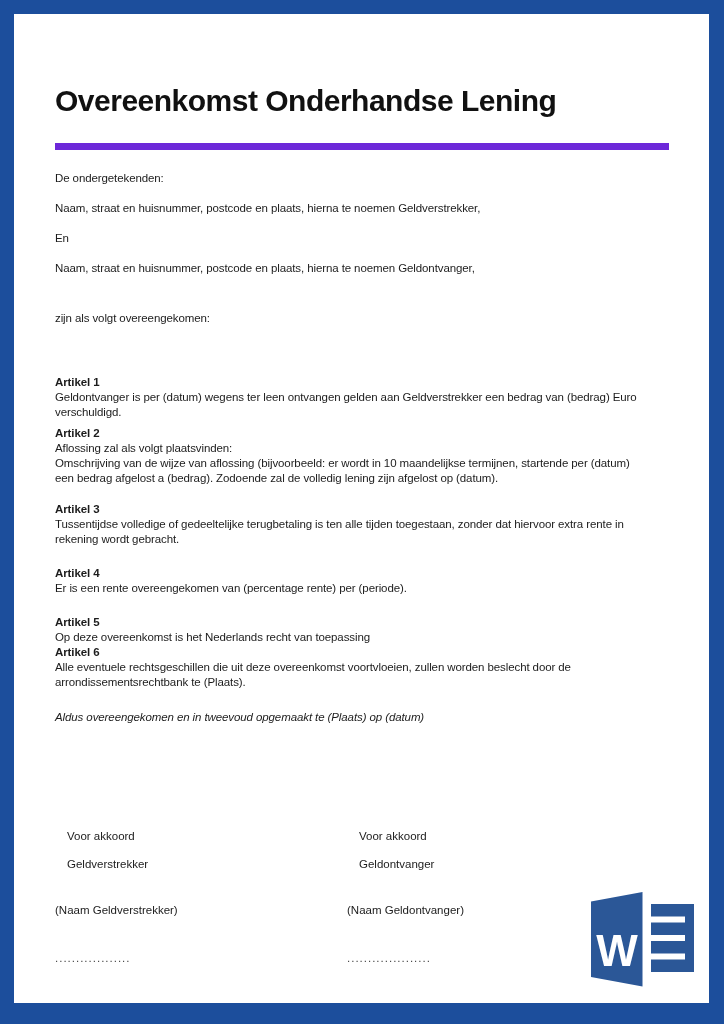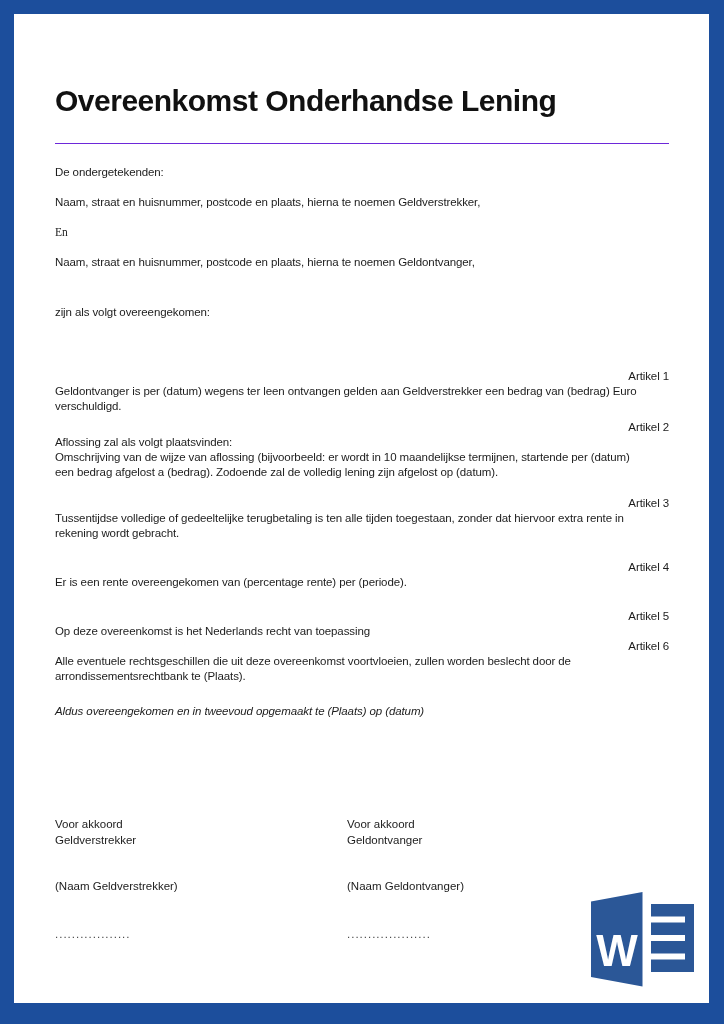--- a/index.html
+++ b/index.html
@@ -25,51 +25,51 @@
     color: #1c1c1c;
   }
   h1.doc-title {
     margin: 70px 0 0 0;
     padding: 0 0 25px 0;
     font-size: 30px;
     line-height: 34px;
     font-weight: 700;
     letter-spacing: -0.5px;
     color: #111111;
-    border-bottom: 1px solid #6d28d9;
+    border-bottom: 7px solid #6d28d9;
     white-space: pre;
   }
   .para, .article p, .article h2 {
     font-size: 11.5px;
     line-height: 15px;
     letter-spacing: -0.1px;
     margin: 0;
     white-space: pre;
   }
   .p-opening   { margin-top: 21px; }
   .p-party1    { margin-top: 15px; }
-  .p-conj      { margin-top: 15px; font-family: Liberation Serif, serif; }
+  .p-conj      { margin-top: 15px; }
   .p-party2    { margin-top: 15px; }
   .p-agreement { margin-top: 35px; }
-  .article h2 { font-weight: 400; text-align: right; }
+  .article h2 { font-weight: 700; }
   .article.a1 { margin-top: 49px; }
   .article.a2 { margin-top: 6px; }
   .article.a3 { margin-top: 16px; }
   .article.a4 { margin-top: 19px; }
   .article.a5 { margin-top: 19px; }
   .article.a6 { }
   .p-closing  { margin-top: 20px; font-style: italic; }
   .signatures {
     position: absolute; left: 41px; top: 802px;
     display: flex;
     color: #1c1c1c;
   }
   .sig-col { width: 292px; }
   .sig-line {
-    font-size: 11.5px; line-height: 16px; margin: 0; white-space: pre;
+    font-size: 11.5px; line-height: 16px; margin: 12px; white-space: pre;
   }
   .sig-name {
     font-size: 11.5px; line-height: 16px; margin: 30px 0 0 0; white-space: pre;
   }
   .sig-dots {
     font-size: 11.5px; line-height: 16px; margin: 32px 0 0 0;
     letter-spacing: 1px; color: #444444; white-space: pre;
   }
   .word-logo {
     position: absolute; left: 577px; top: 878px;

